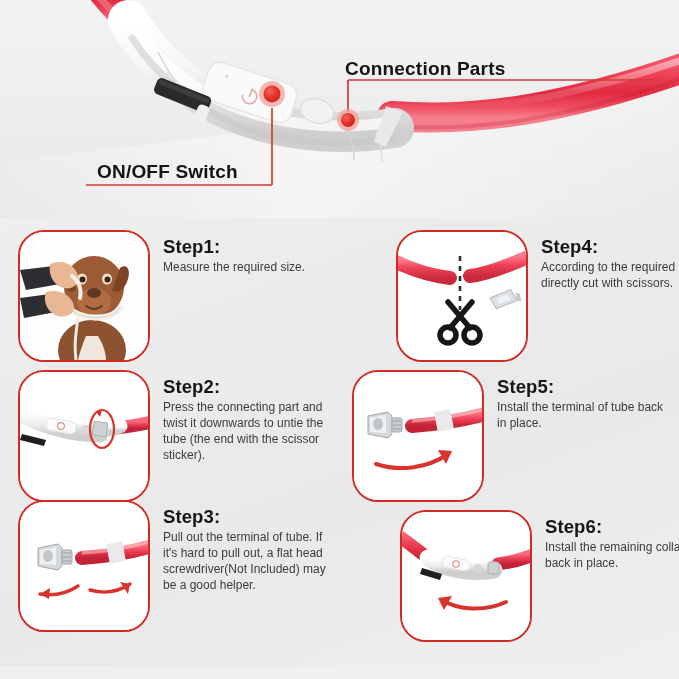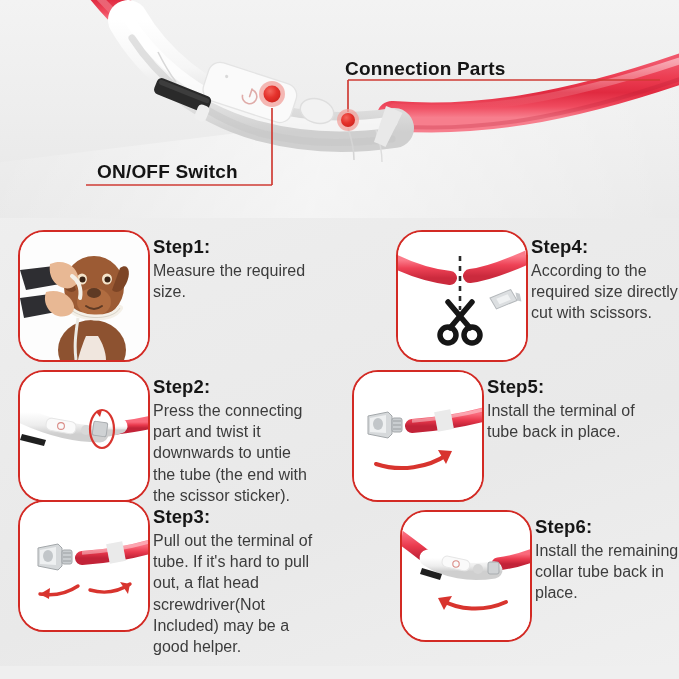--- a/index.html
+++ b/index.html
@@ -30,24 +30,24 @@
   
   .steps{position:absolute;left:0;top:218px;width:679px;height:461px;}
   .cell{position:absolute;display:flex;align-items:flex-start;}
   .thumb{
     width:132px;height:132px;flex:0 0 132px;
     border:2px solid #d32a24;border-radius:26px;
     background:#fff;overflow:hidden;position:relative;
     box-sizing:border-box;
   }
   .thumb svg{display:block;}
-  .txt{margin-left:3px;padding-top:7px;width:163px;}
+  .txt{margin-left:13px;padding-top:7px;width:163px;}
   .st-title{font-size:18.5px;font-weight:bold;color:#161616;line-height:1.12;
             margin-bottom:2px;letter-spacing:.1px;}
-  .st-body{font-size:16px;color:#3c3c3c;line-height:1.33;}
+  .st-body{font-size:12px;color:#3c3c3c;line-height:1.33;}
 
   .c1{left:18px;top:12px;}
   .c2{left:18px;top:152px;}
   .c3{left:18px;top:282px;}
   .c4{left:352px;top:12px;padding-left:44px;}
   .c5{left:352px;top:152px;}
   .c6{left:352px;top:292px;padding-left:48px;}
   .c4 .txt,.c5 .txt,.c6 .txt{width:170px;}
 </style>
 </head>

